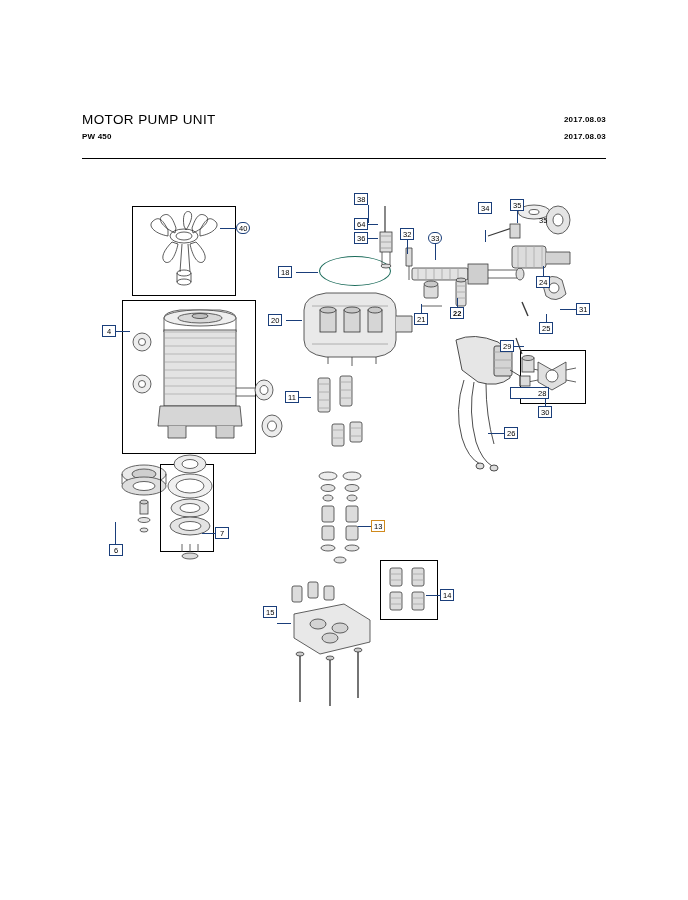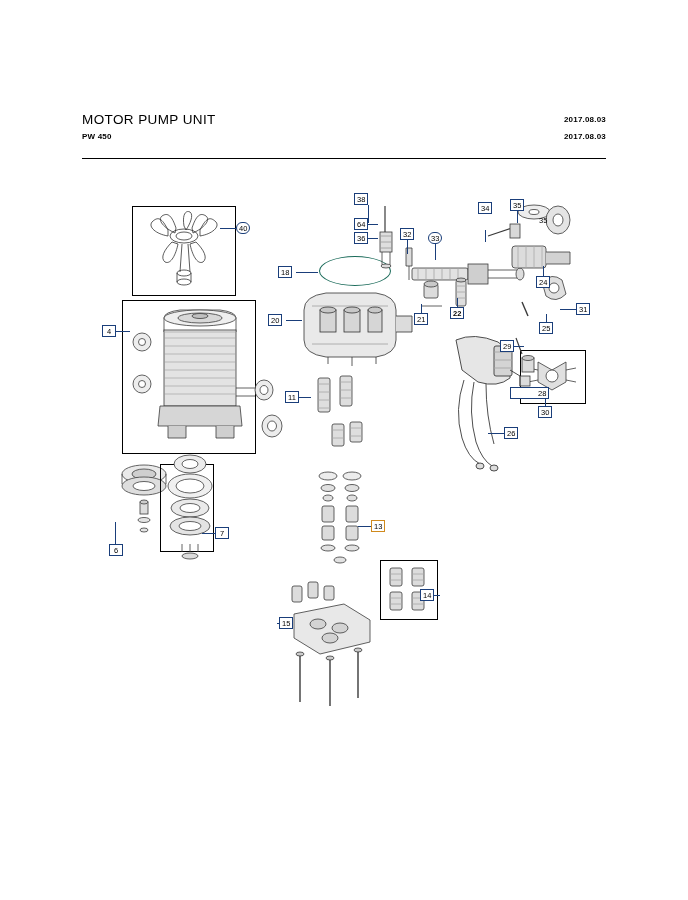--- a/index.html
+++ b/index.html
@@ -433,19 +433,19 @@
     <div class="callout" style="left:332px; top:143px;text-align:right;">21</div>
     <div class="callout" style="left:368px; top:137px;font-weight:bold;">22</div>
     <div class="callout" style="left:418px; top:170px;">29</div>
     <div class="callout" style="left:428px; top:217px;padding-left:27px;">28</div>
     <div class="callout" style="left:456px; top:236px;">30</div>
     <div class="callout" style="left:422px; top:257px;">26</div>
     <div class="callout" style="left:203px; top:221px;">11</div>
     <div class="callout" style="left:27px; top:374px;">6</div>
     <div class="callout" style="left:133px; top:357px;">7</div>
     <div class="callout orange" style="left:289px; top:350px;">13</div>
-    <div class="callout" style="left:338px; top:419px;text-align:center;">14</div>
-    <div class="callout" style="left:181px; top:447px;margin-left:16px;">15</div>
+    <div class="callout" style="left:358px; top:419px;text-align:center;">14</div>
+    <div class="callout" style="left:181px; top:436px;">15</div>
 
     <div class="plain-label" style="left:457px; top:45px;">35</div>
 
   </div>
 </div>
 
 </body></html>

